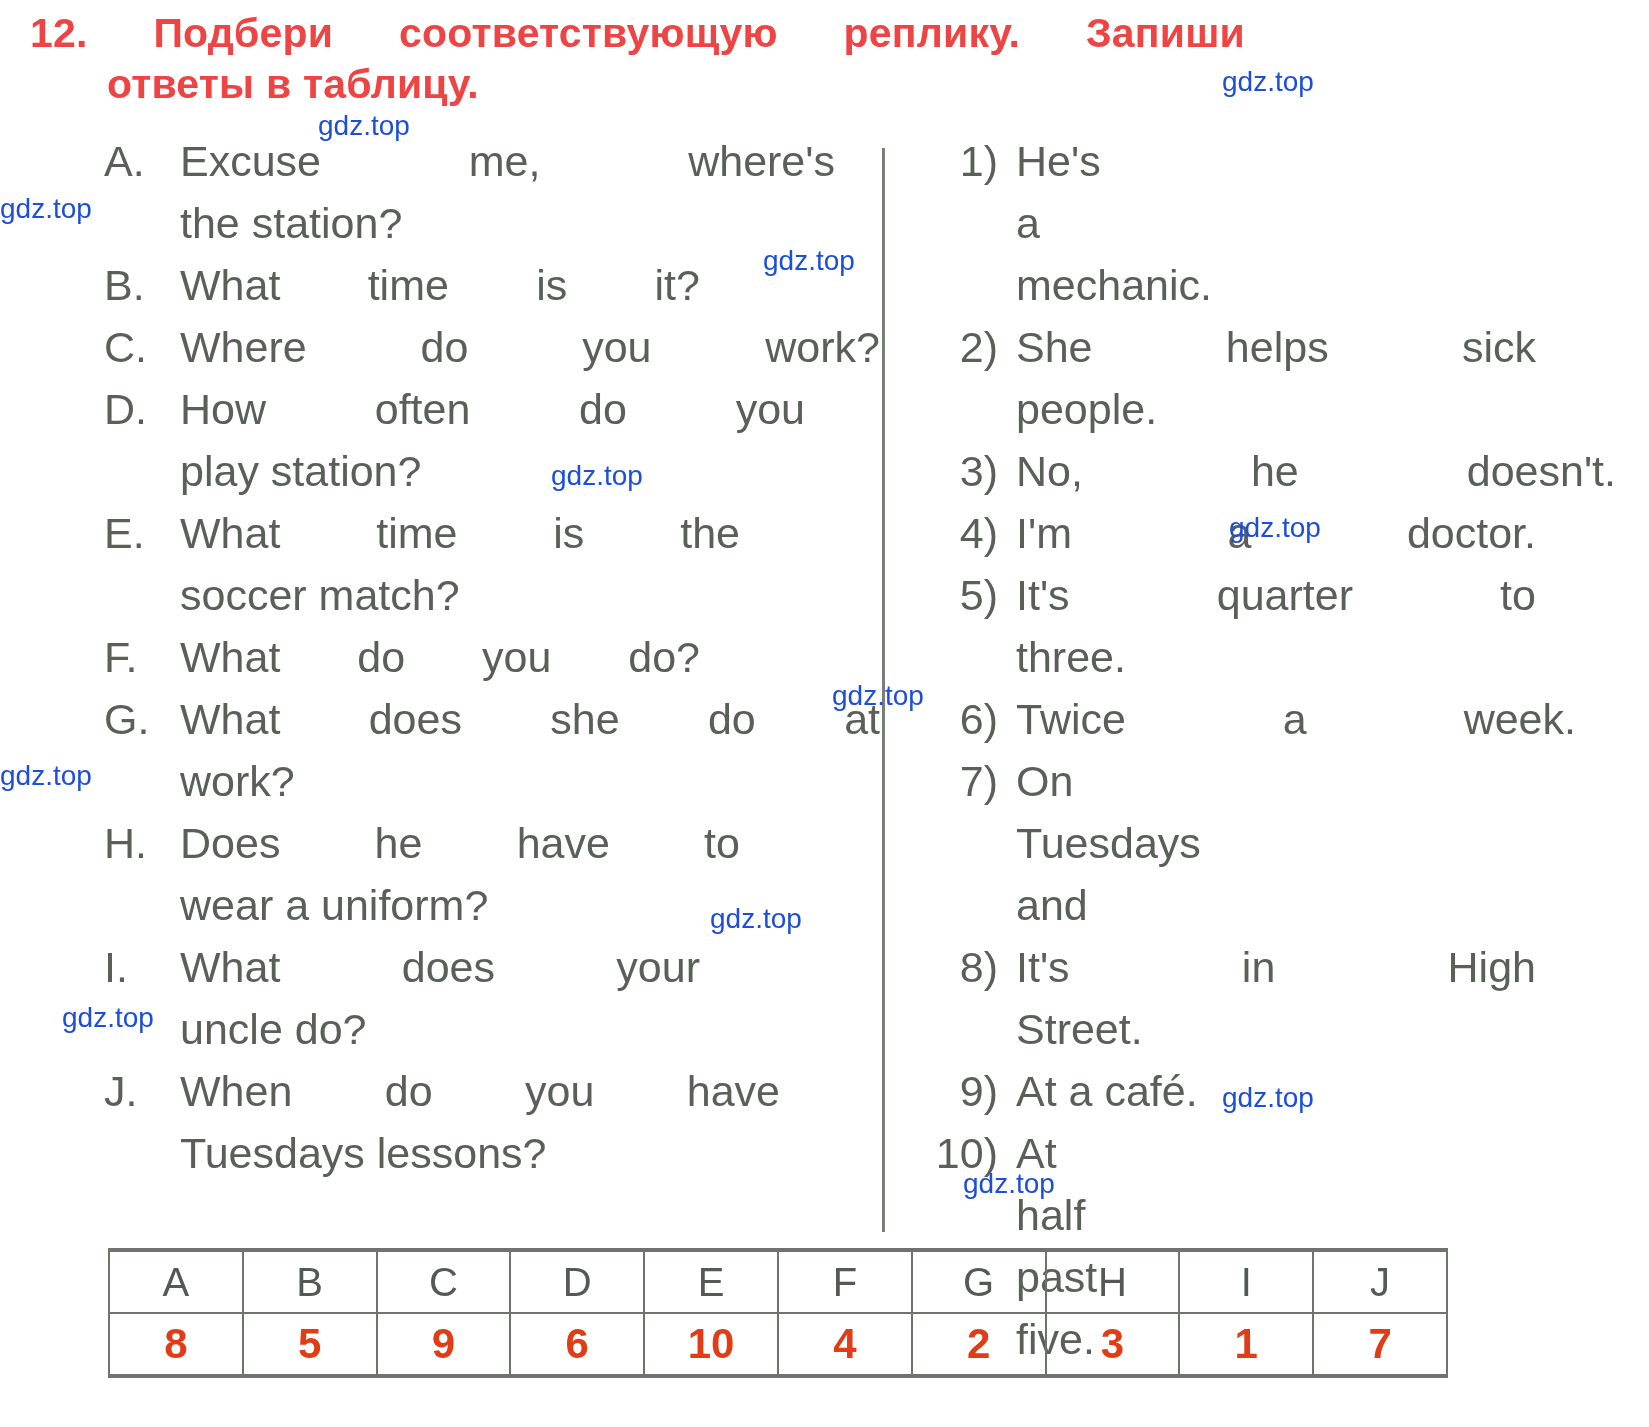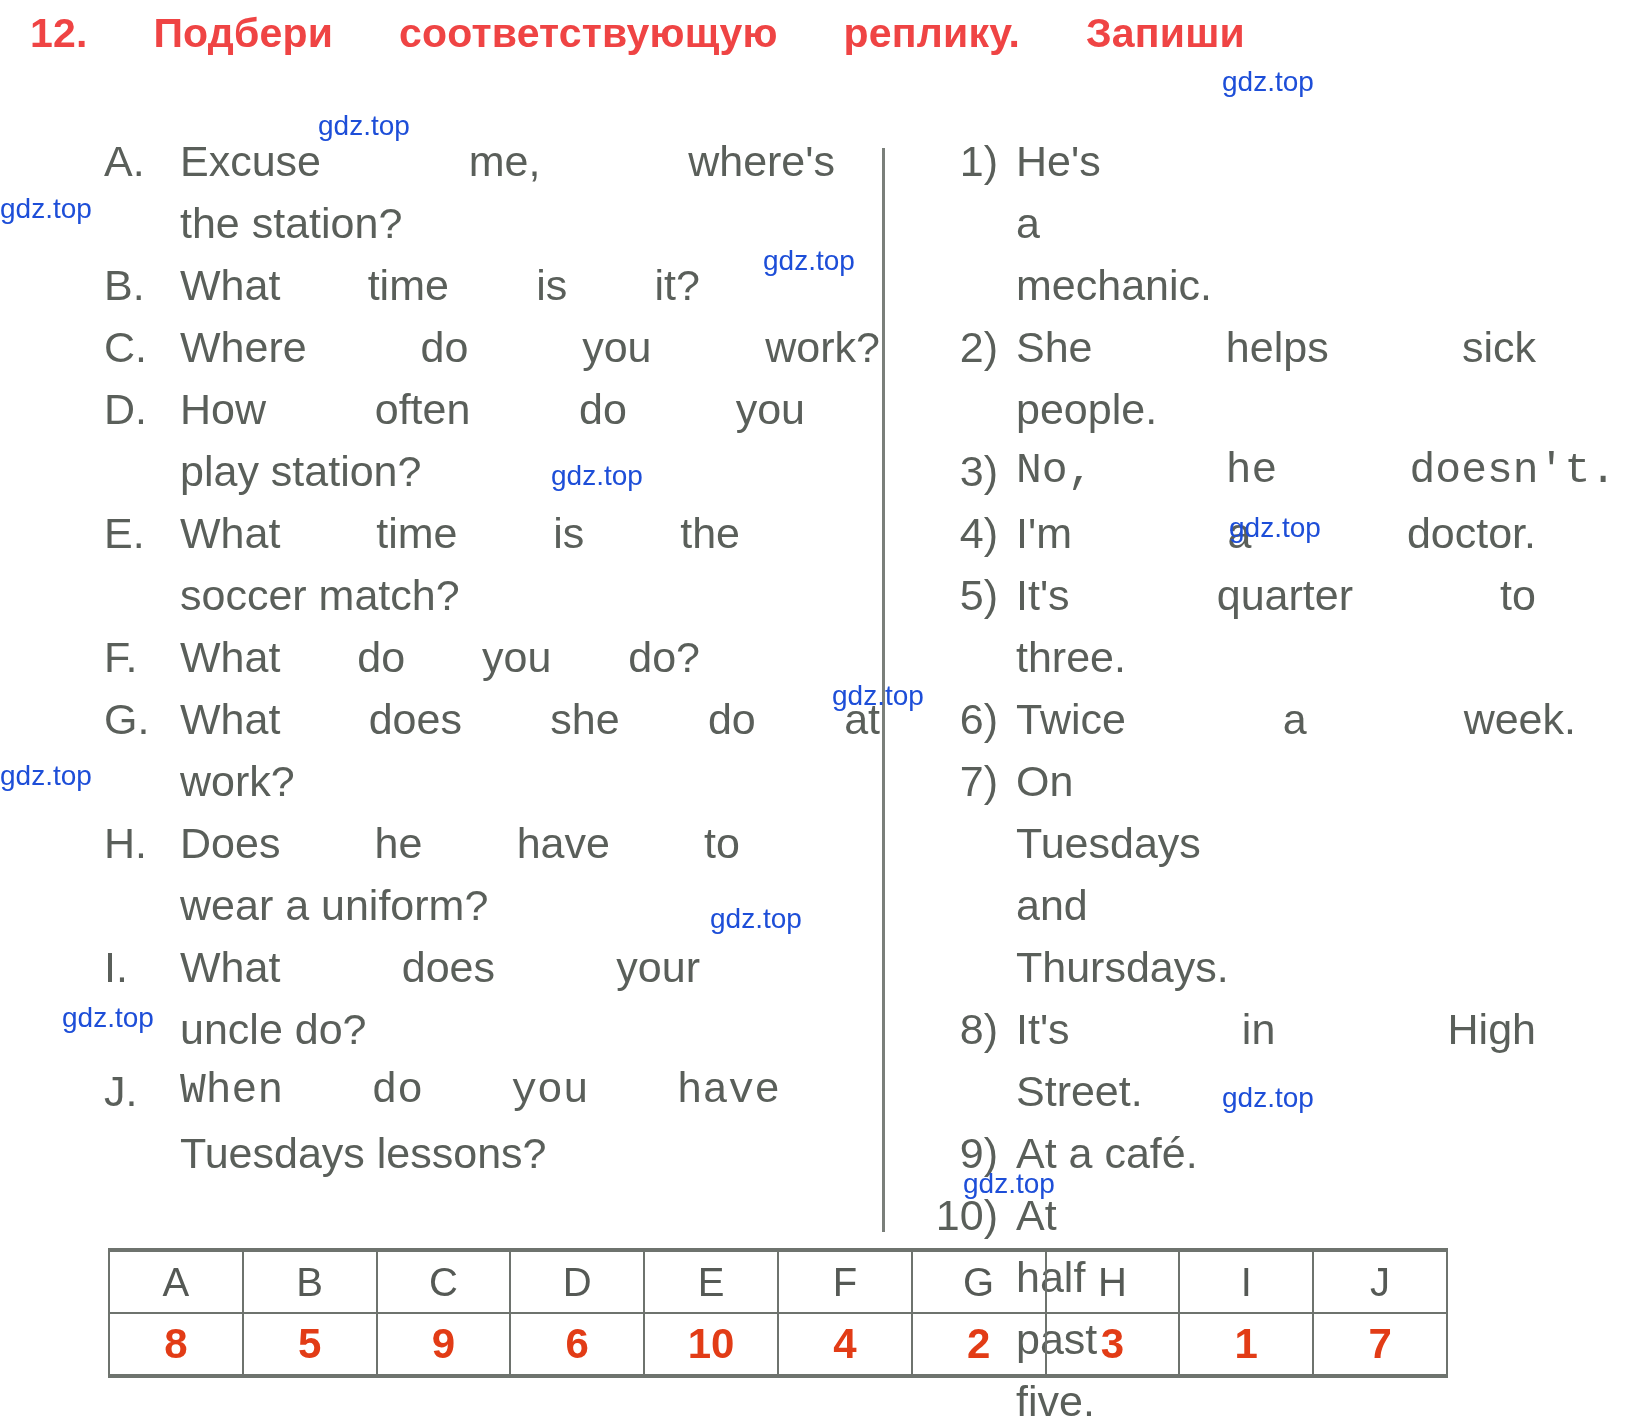--- a/index.html
+++ b/index.html
@@ -92,21 +92,21 @@
   
   .txt .ln.spread {
     display: flex;
     justify-content: space-between;
   }
   .txt .ln.spread.w1 { width: 655px; }
   .txt .ln.spread.w2 { width: 625px; }
   .txt .ln.spread.w3 { width: 700px; }
   .txt .ln.spread.w4 { width: 520px; }
   .txt .ln.spread.w5 { width: 560px; }
-  .txt .ln.spread.w6 { width: 600px; font-family: Liberation Mono, monospace; }
+  .txt .ln.spread.w6 { width: 600px; }
   .txt .ln.spread.w7 { width: 580px; flex-direction: column; }
 
   
   #answer-table {
     position: absolute;
     left: 108px;
     top: 1248px;
     width: 1340px;
     border-collapse: collapse;
     table-layout: fixed;
@@ -142,20 +142,21 @@
 <body>
 
 <div id="exercise-heading">
   <div class="heading-line">
     <span>12.</span>
     <span>Подбери</span>
     <span>соответствующую</span>
     <span>реплику.</span>
     <span>Запиши</span>
   </div>
+  <div class="heading-line2">ответы в таблицу.</div>
 </div>
 
 <div id="columns">
 
   <div id="divider"></div>
 
   <div class="col" id="left-column">
 
     <div class="qitem">
       <span class="marker">A.</span>
@@ -356,21 +357,20 @@
     </div>
 
     <div class="aitem">
       <span class="marker">7)</span>
       <span class="txt">
         <span class="ln spread w7">
             <span>On</span>
             <span>Tuesdays</span>
             <span>and</span>
           </span>
-        <span class="ln">Thursdays.</span>
       </span>
     </div>
 
     <div class="aitem">
       <span class="marker">8)</span>
       <span class="txt">
         <span class="ln spread w4">
             <span>It's</span>
             <span>in</span>
             <span>High</span>

